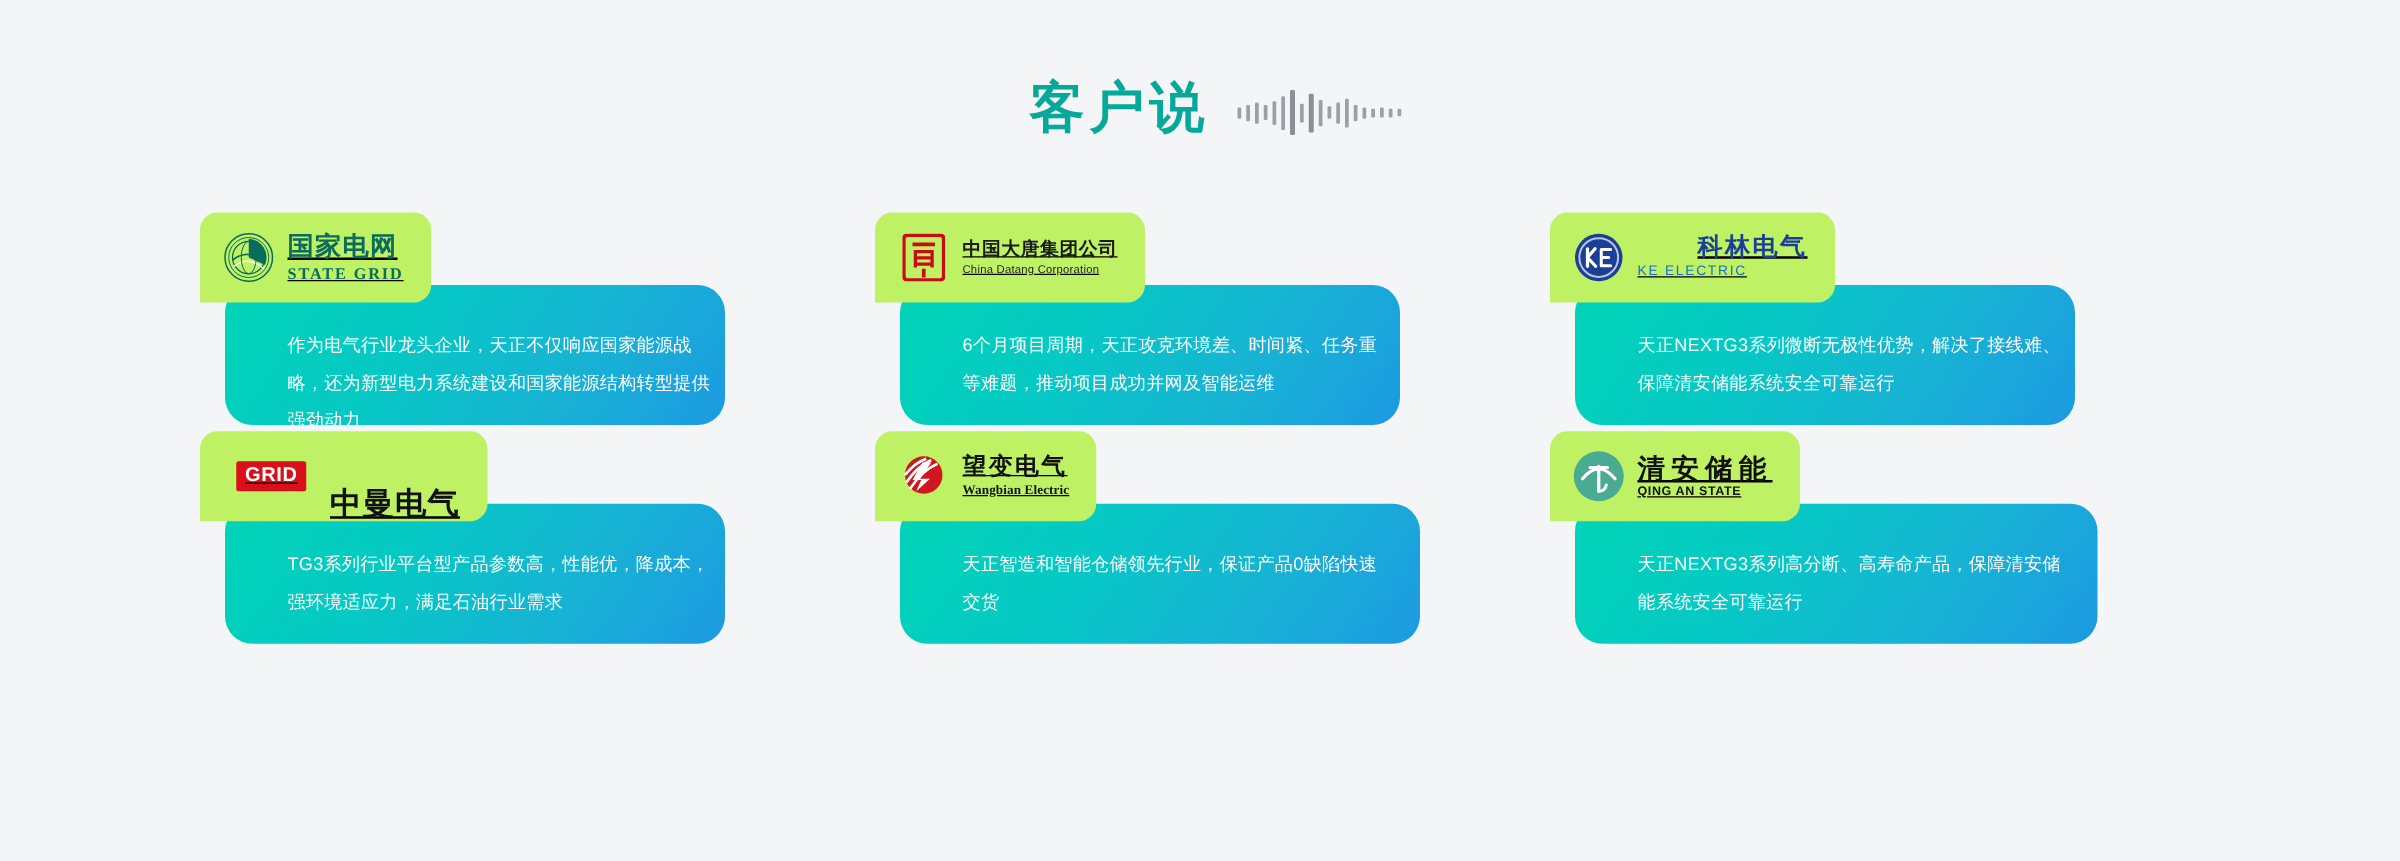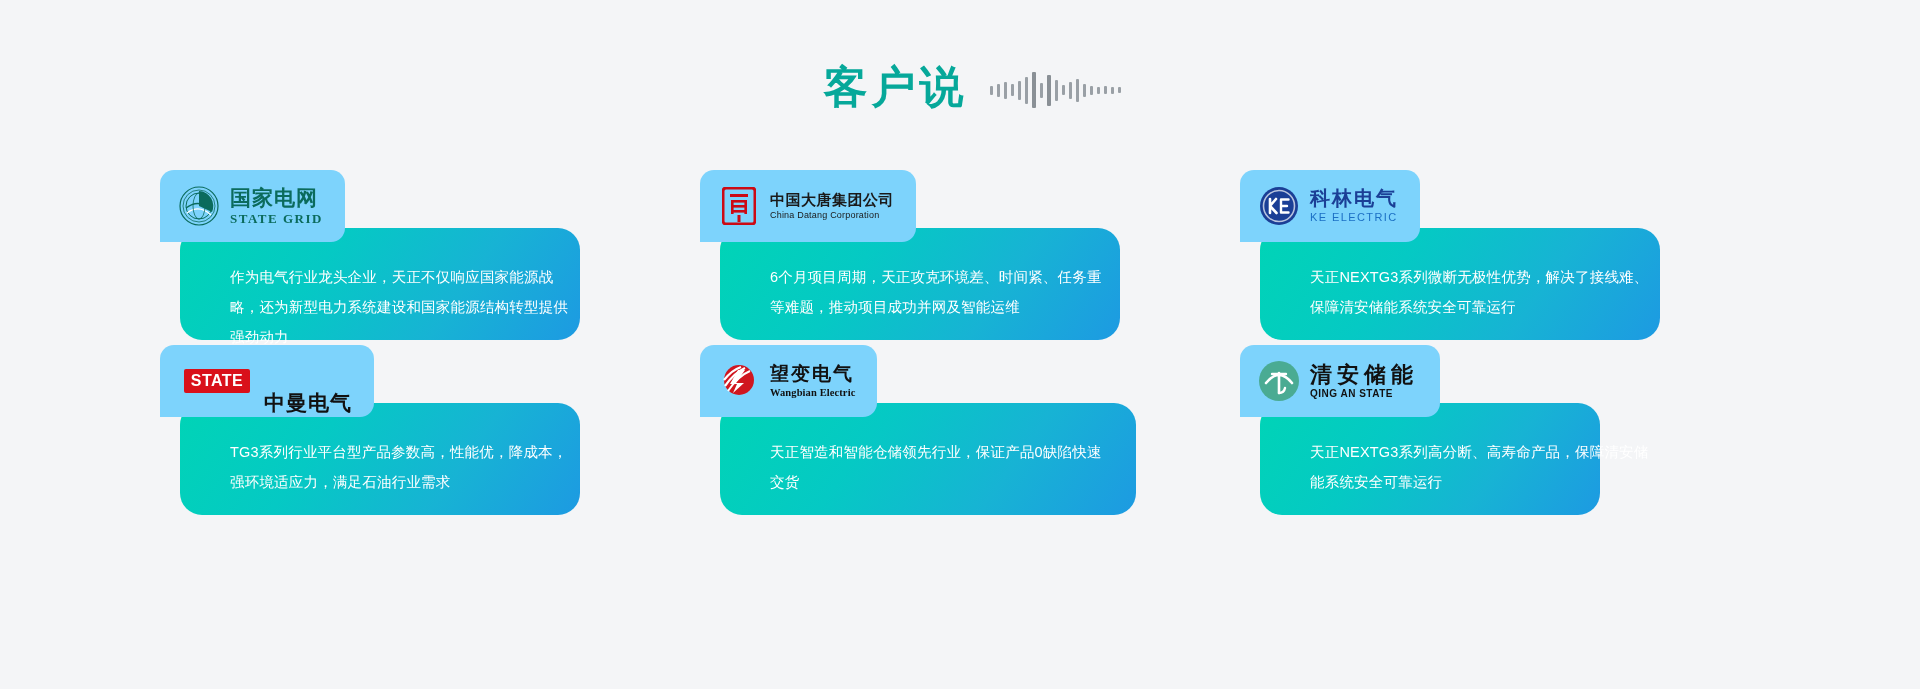--- a/index.html
+++ b/index.html
@@ -98,27 +98,28 @@
     letter-spacing: 0.2px;
   }
 
   
   .logo-chip {
     position: absolute;
     left: 0;
     top: 0;
     height: 72px;
     min-width: 148px;
-    background: #7dd3fc;
+    background: #bef264;
     border-radius: 14px 14px 14px 0px;
     display: flex;
     align-items: center;
     padding: 0 22px 0 18px;
     box-sizing: border-box;
     z-index: 3;
+    text-decoration: underline;
   }
 
   .logo-mark {
     width: 42px;
     height: 42px;
     flex: 0 0 42px;
     margin-right: 10px;
     display: flex;
     align-items: center;
     justify-content: center;
@@ -147,24 +148,24 @@
     letter-spacing: 0.6px;
   }
 
   
   .brand-sgcc .logo-cn { color: #0b6b5c; font-size: 21px; }
   .brand-sgcc .logo-en { color: #0b6b5c; font-family: "Liberation Serif", serif; font-size: 13px; letter-spacing: 1.5px; }
 
   .brand-datang .logo-cn { color: #1a1a1a; font-size: 15px; letter-spacing: 0.5px; }
   .brand-datang .logo-en { color: #1a1a1a; font-size: 9px; font-weight: normal; letter-spacing: 0.2px; }
 
-  .brand-ke .logo-cn { color: #1b3f96; font-size: 20px; letter-spacing: 2px; }
+  .brand-ke .logo-cn { color: #1b3f96; font-size: 20px; letter-spacing: 2px; margin-left: 48px; }
   .brand-ke .logo-en { color: #1b6fc4; font-size: 11px; font-weight: normal; letter-spacing: 1.4px; }
 
-  .brand-zpec .logo-cn { color: #111111; font-size: 21px; letter-spacing: 1px; margin-top: 44px; }
+  .brand-zpec .logo-cn { color: #111111; font-size: 25px; letter-spacing: 1px; margin-top: 44px; }
 
   .brand-wangbian .logo-cn { color: #111111; font-size: 19px; font-family: "Liberation Serif", serif; letter-spacing: 2px; }
   .brand-wangbian .logo-en { color: #111111; font-size: 10.5px; font-family: "Liberation Serif", serif; font-weight: bold; letter-spacing: 0.1px; }
 
   .brand-qingan .logo-cn { color: #111111; font-size: 22px; letter-spacing: 5px; }
   .brand-qingan .logo-en { color: #111111; font-size: 10px; font-weight: bold; letter-spacing: 0.5px; }
 
   
   .zpec-badge {
     background: #d9101a;
@@ -278,21 +279,21 @@
         </span>
       </div>
     </div>
 
     <div class="card">
       <div class="card-body" style="width:400px">
         <div class="card-quote">TG3系列行业平台型产品参数高，性能优，降成本，强环境适应力，满足石油行业需求</div>
       </div>
       <div class="logo-chip brand-zpec">
         <span class="logo-mark wide-mark" style="width:78px;flex:0 0 78px;margin-right:8px;">
-          <span class="zpec-badge">STATE</span>
+          <span class="zpec-badge">GRID</span>
         </span>
         <span class="logo-text">
           <span class="logo-cn">中曼电气</span>
         </span>
       </div>
     </div>
 
     <div class="card">
       <div class="card-body" style="width:416px">
         <div class="card-quote">天正智造和智能仓储领先行业，保证产品0缺陷快速交货</div>
@@ -308,21 +309,21 @@
           </svg>
         </span>
         <span class="logo-text">
           <span class="logo-cn">望变电气</span>
           <span class="logo-en">Wangbian Electric</span>
         </span>
       </div>
     </div>
 
     <div class="card">
-      <div class="card-body" style="width:340px">
+      <div class="card-body" style="width:418px">
         <div class="card-quote">天正NEXTG3系列高分断、高寿命产品，保障清安储能系统安全可靠运行</div>
       </div>
       <div class="logo-chip brand-qingan">
         <span class="logo-mark">
           <svg class="svg-mark" width="42" height="42" viewBox="0 0 42 42">
             <circle cx="21" cy="21" r="20" fill="#4aab93"></circle>
             <path d="M8 23 Q21 7 34 23" fill="none" stroke="#ffffff" stroke-width="2.6" stroke-linecap="round"></path>
             <path d="M21 13 L21 33" stroke="#ffffff" stroke-width="2.6" stroke-linecap="round"></path>
             <path d="M14 14 L28 14" stroke="#ffffff" stroke-width="2.4" stroke-linecap="round"></path>
             <path d="M21 33 Q26 33 27 28" fill="none" stroke="#ffffff" stroke-width="2.4" stroke-linecap="round"></path>

